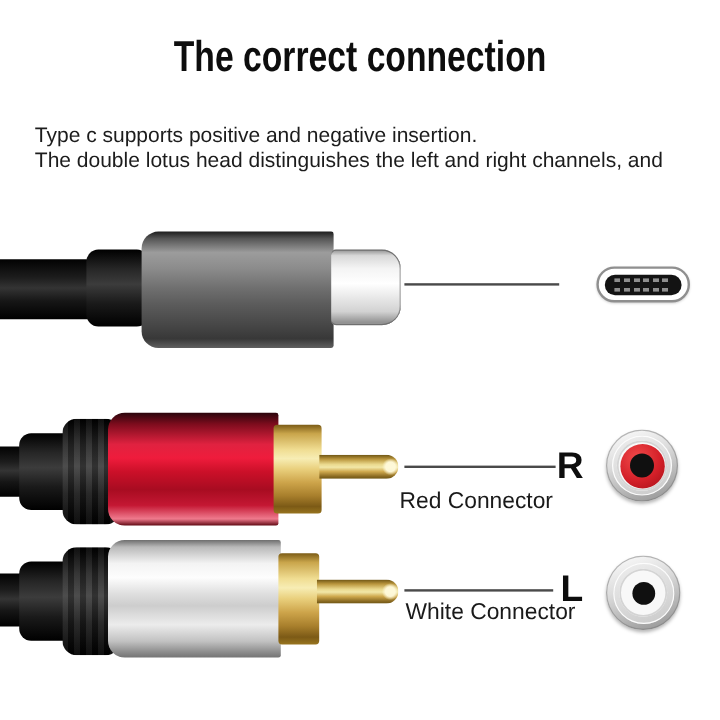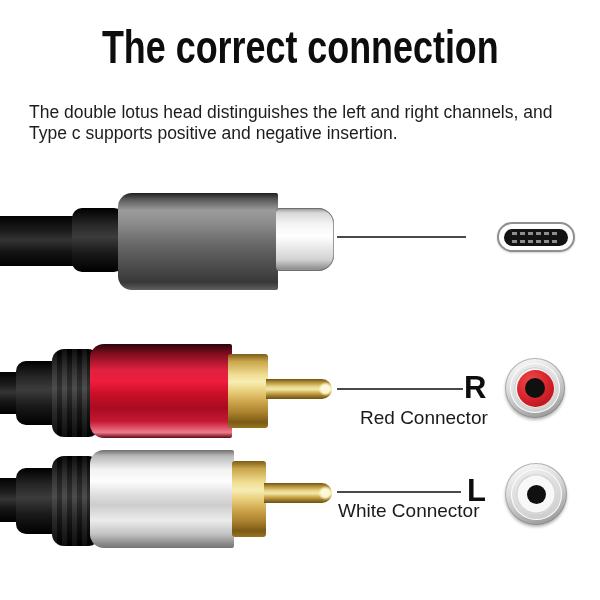--- a/index.html
+++ b/index.html
@@ -4,21 +4,21 @@
 <style>
   * { margin:0; padding:0; box-sizing:border-box; }
   html,body { background:#fff; }
   #stage {
     position:relative; width:600px; height:600px; background:#ffffff;
     overflow:hidden; font-family:"Liberation Sans", sans-serif; color:#141414;
   }
   
   .title {
     position:absolute; top:22px; left:0; width:600px; text-align:center;
-    font-size:46px; font-weight:bold; line-height:50px; color:#0d0d0d; white-space:nowrap;
+    font-size:36px; font-weight:bold; line-height:50px; color:#0d0d0d; white-space:nowrap;
   }
   .title span { display:inline-block; transform:scaleX(.78); transform-origin:center; }
   .subtitle {
     position:absolute; top:102px; left:29px; width:556px;
     font-size:17.5px; line-height:21px; color:#1c1c1c;
   }
   .subtitle span { display:block; }
 
   
   .abs { position:absolute; }
@@ -97,22 +97,22 @@
 </style>
 </head>
 <body>
 
 <div id="stage">
 
   <div class="title">
     <span>The correct connection</span>
   </div>
   <div class="subtitle">
+    <span>Type c supports positive and negative insertion.</span>
     <span>The double lotus head distinguishes the left and right channels, and</span>
-    <span>Type c supports positive and negative insertion.</span>
   </div>
 
   <div>
     <div class="abs cable" style="left:-10px; top:216px; width:90px; height:50px;"></div>
     <div class="abs boot" style="left:72px; top:208px; width:52px; height:64px;"></div>
     <div class="abs barrel gray" style="left:118px; top:193px; width:160px; height:97px;"></div>
     <div class="abs typec-plug" style="left:276px; top:208px; width:58px; height:63px;"></div>
   </div>
   <div class="abs callout-line" style="left:337px; top:236px; width:129px;"></div>
   <div class="abs tc-outer" style="left:497px; top:222px;">
@@ -124,21 +124,21 @@
 
   <div>
     <div class="abs cable" style="left:-10px; top:372px; width:62px; height:42px;"></div>
     <div class="abs boot" style="left:16px; top:361px; width:48px; height:64px;"></div>
     <div class="abs boot ribbed" style="left:52px; top:349px; width:48px; height:88px;"></div>
     <div class="abs barrel red" style="left:90px; top:344px; width:142px; height:94px;"></div>
     <div class="abs collar" style="left:228px; top:354px; width:40px; height:74px;"></div>
     <div class="abs pin" style="left:266px; top:379px; width:66px; height:20px;"></div>
   </div>
   <div class="abs callout-line" style="left:337px; top:388px; width:126px;"></div>
-  <div class="abs callout-label" style="left:360px; top:407px;">Red Connector</div>
+  <div class="abs callout-label" style="left:333px; top:407px;">Red Connector</div>
   <div class="abs channel-letter" style="left:464px; top:373px;">R</div>
   <div class="abs jack jack-outer" style="left:505px; top:358px; width:60px; height:60px;">
     <div class="jack jack-ring" style="width:50px; height:50px;">
       <div class="jack jack-face-white" style="width:42px; height:42px;">
         <div class="jack jack-red" style="width:37px; height:37px;">
           <div class="jack jack-hole" style="width:20px; height:20px;"></div>
         </div>
       </div>
     </div>
   </div>

